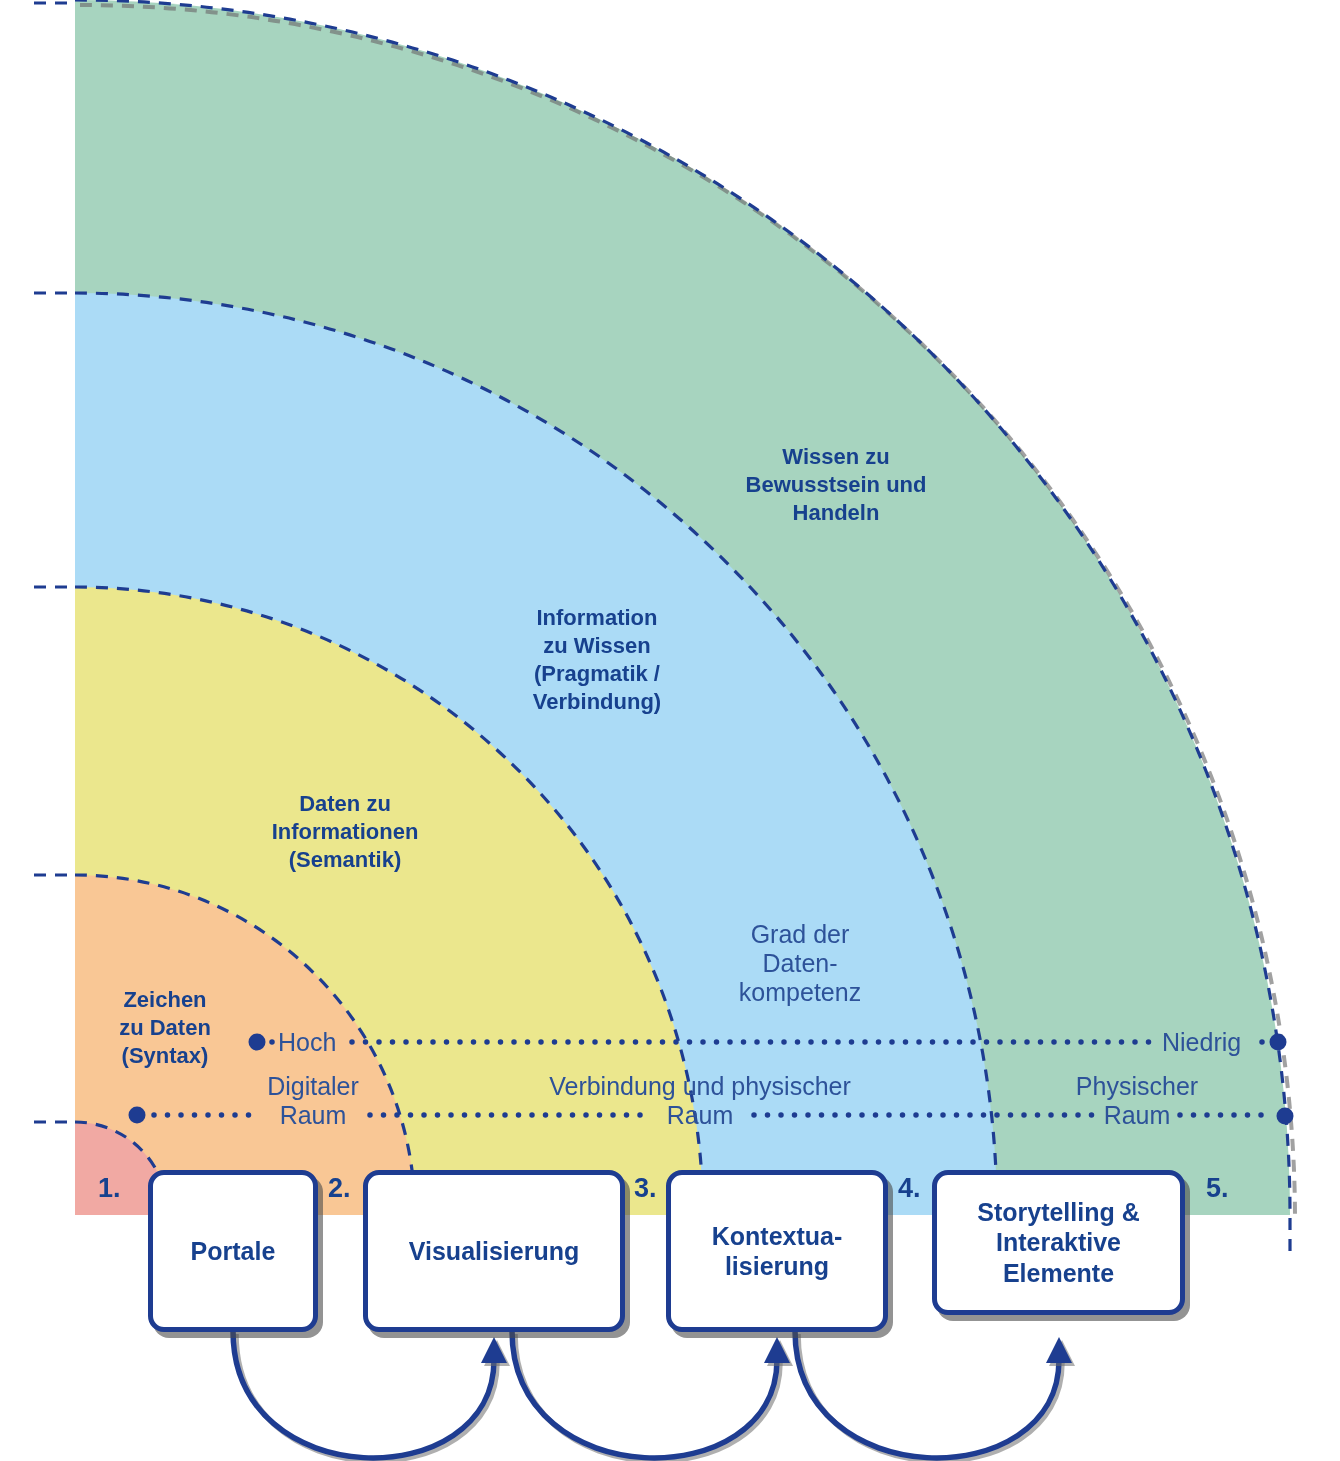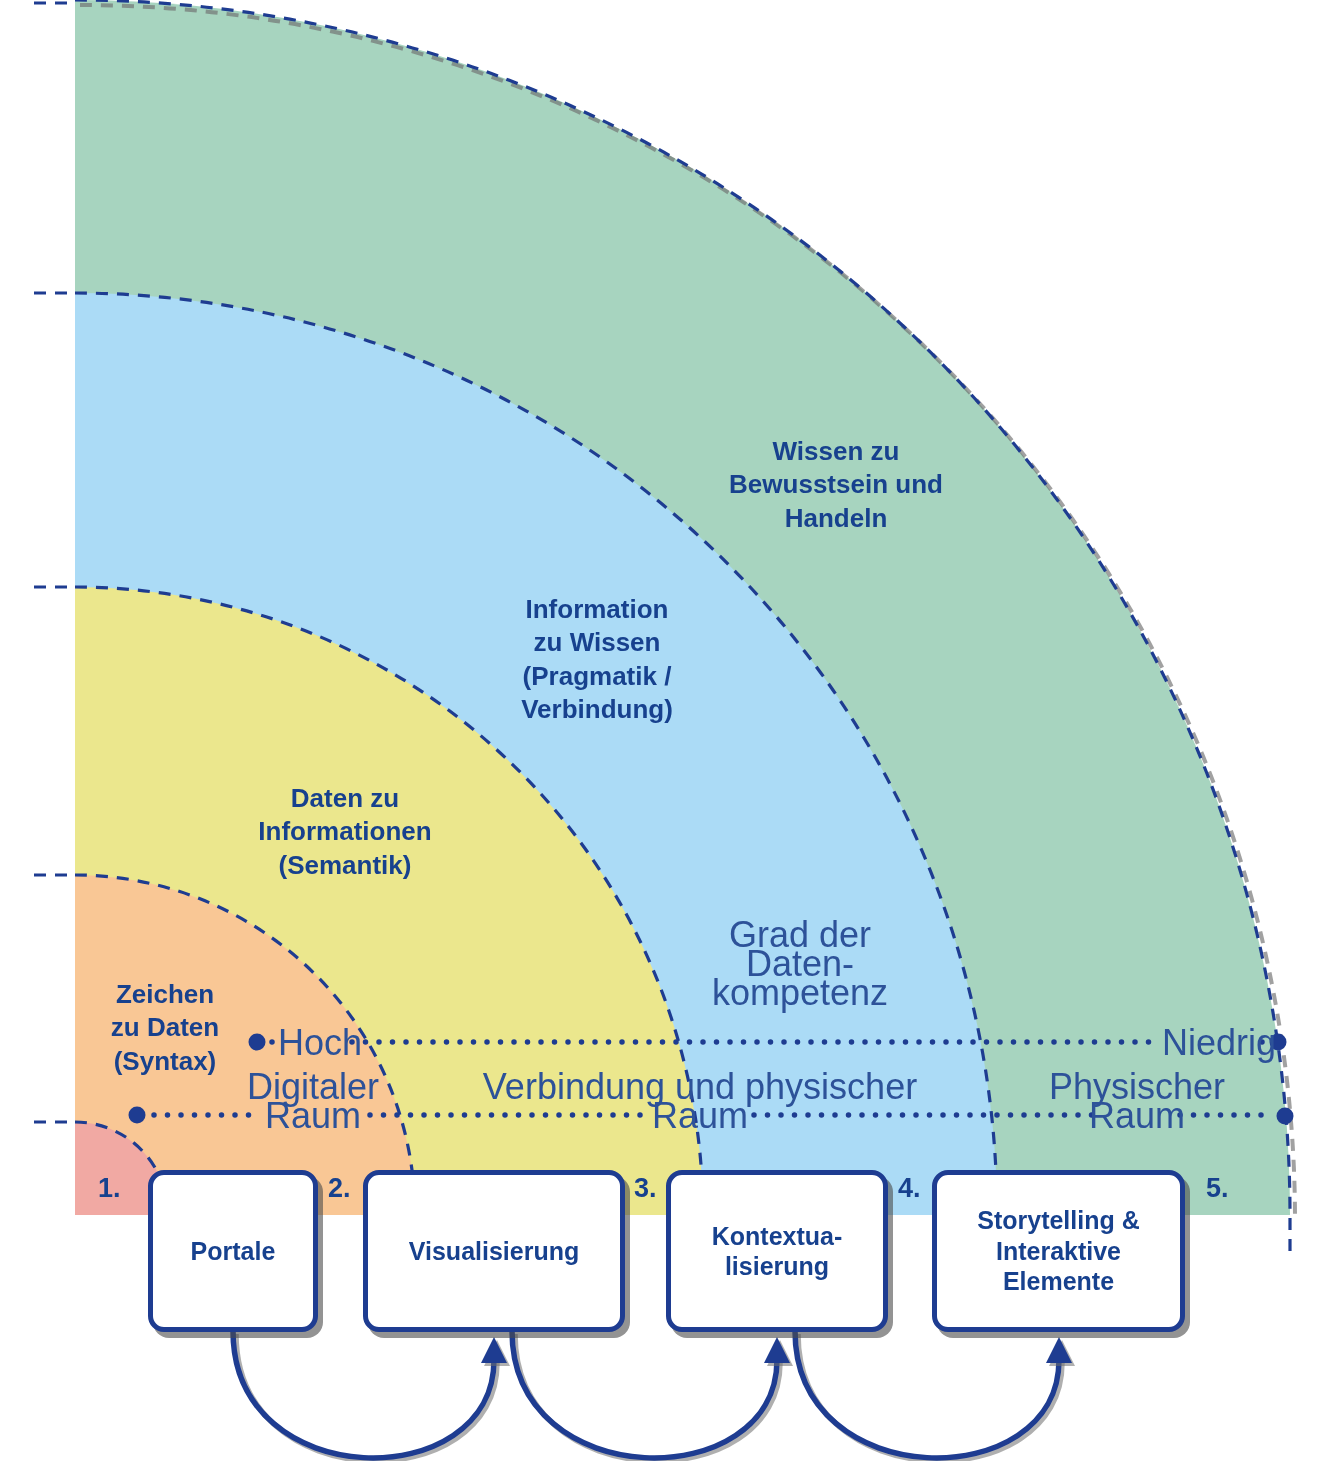--- a/index.html
+++ b/index.html
@@ -39,26 +39,26 @@
   
   .connector{fill:none;stroke:var(--line-blue);stroke-width:5.5;}
   .connector-shadow{fill:none;stroke:var(--shadow-grey);stroke-width:5.5;opacity:.55;}
   .arrowhead{fill:var(--line-blue);}
   .arrowhead-shadow{fill:var(--shadow-grey);opacity:.55;}
 
   
   .pre{white-space:pre-line;}
   .ring-label{
     position:absolute;transform:translate(-50%,-50%);
-    text-align:center;font-weight:bold;font-size:26px;line-height:1.28;
+    text-align:center;font-weight:bold;font-size:22px;line-height:1.28;
     color:var(--label-bold-blue);
   }
   .soft-label{
     position:absolute;text-align:center;
-    font-weight:normal;font-size:36px;line-height:29px;
+    font-weight:normal;font-size:25px;line-height:29px;
     color:var(--label-regular-blue);
   }
   .centered-x{transform:translateX(-50%);}
   .centered-y{transform:translateY(-50%);}
   .stage-number{
     position:absolute;font-weight:bold;font-size:27px;
     color:var(--label-bold-blue);
   }
   .stage-box{
     position:absolute;
@@ -162,19 +162,19 @@
   <div class="stage-box" style="left:148px;top:1170px;width:170px;height:162px;">
     <span class="pre">Portale</span>
   </div>
   <div class="stage-box" style="left:363px;top:1170px;width:262px;height:162px;">
     <span class="pre">Visualisierung</span>
   </div>
   <div class="stage-box" style="left:666px;top:1170px;width:222px;height:162px;">
     <span class="pre">Kontextua-
 lisierung</span>
   </div>
-  <div class="stage-box" style="left:932px;top:1170px;width:253px;height:162px;">
+  <div class="stage-box" style="left:932px;top:1170px;width:253px;height:145px;">
     <span class="pre">Storytelling &amp;
 Interaktive
 Elemente</span>
   </div>
 
 </div>
 
 </body></html>

